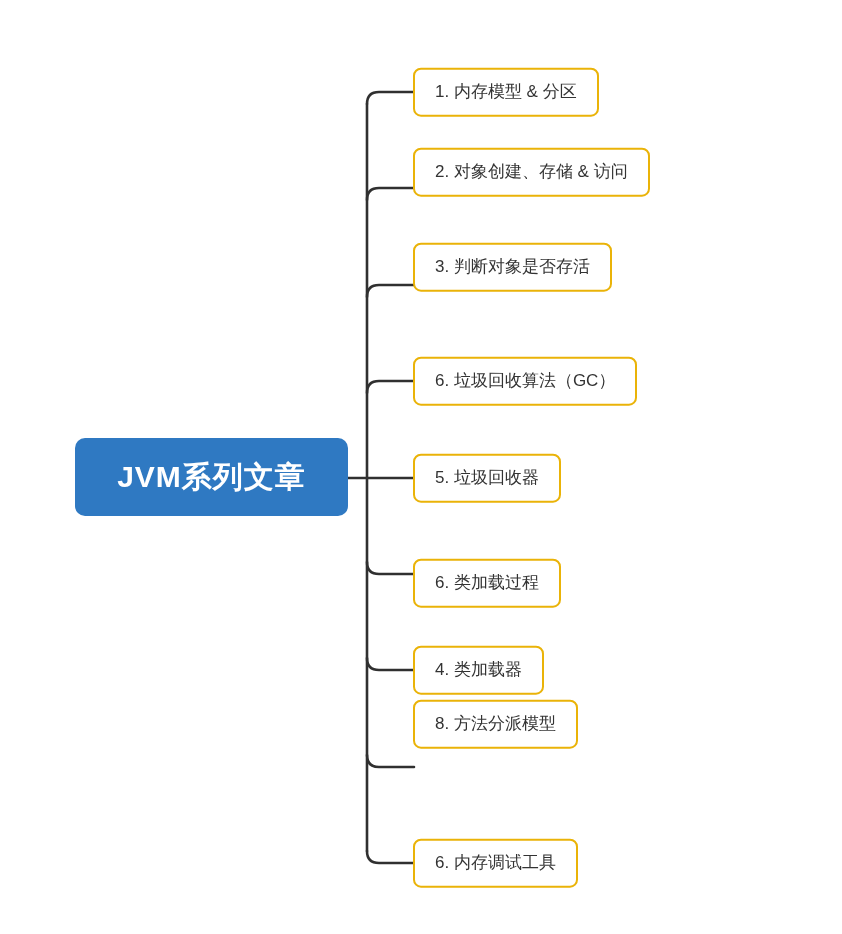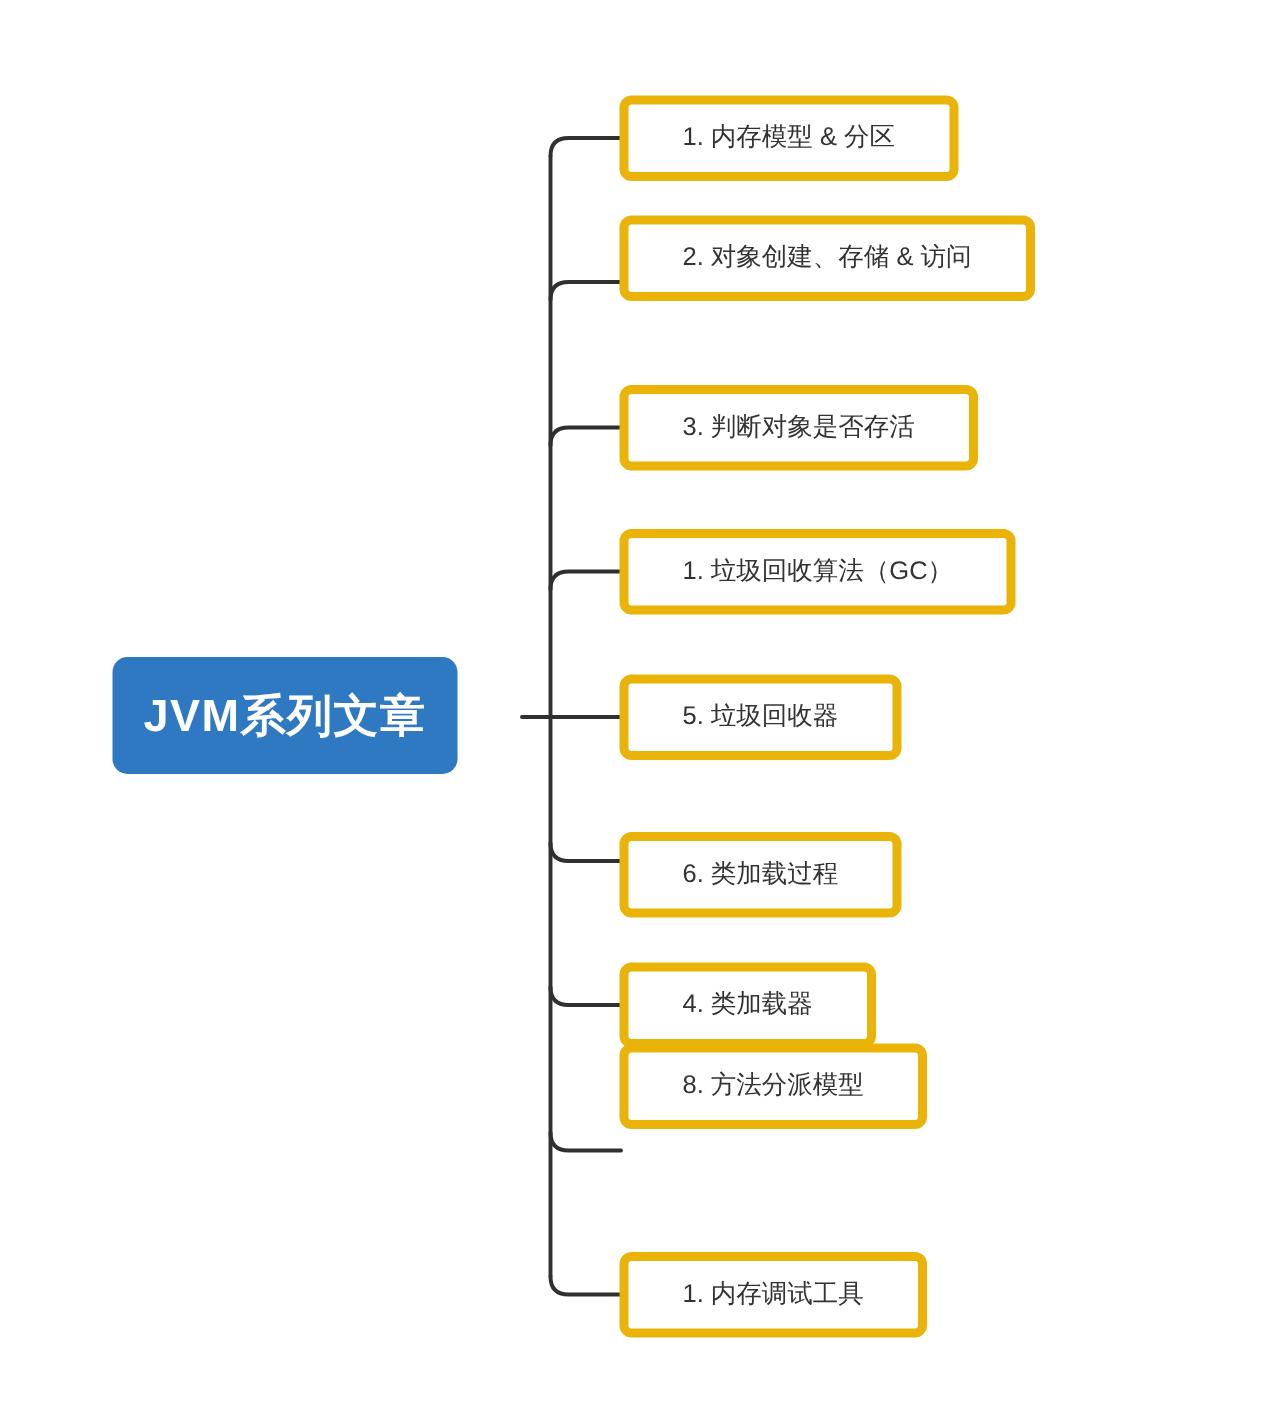--- a/index.html
+++ b/index.html
@@ -26,42 +26,42 @@
     fill: none;
     stroke: #303030;
     stroke-width: 2.6;
     stroke-linecap: round;
   }
   .root-node {
     position: absolute;
     left: 75px;
     top: 477px;
     transform: translateY(-50%);
-    width: 230px;
+    width: 273px;
     height: 78px;
     background: #2F79C2;
     border-radius: 10px;
     color: #ffffff;
     font-size: 30px;
     font-weight: bold;
     letter-spacing: 1px;
     display: flex;
     align-items: center;
     justify-content: center;
     box-sizing: border-box;
     cursor: pointer;
   }
   .child-node {
     position: absolute;
     left: 413px;
     transform: translateY(-50%);
     background: #ffffff;
-    border: 6px solid #eab308;
+    border: 2px solid #eab308;
     border-radius: 8px;
-    padding: 10px 36px;
+    padding: 10px 20px;
     font-size: 17px;
     line-height: 1.45;
     color: #333333;
     white-space: nowrap;
     box-sizing: border-box;
     cursor: pointer;
   }
 </style>
 </head>
 <body>
@@ -84,35 +84,35 @@
   <div class="root-node">
     <span>JVM系列文章</span>
   </div>
 
   <div class="child-node" style="top:92px">
     <span>1. 内存模型 &amp; 分区</span>
   </div>
   <div class="child-node" style="top:172px">
     <span>2. 对象创建、存储 &amp; 访问</span>
   </div>
-  <div class="child-node" style="top:285px">
+  <div class="child-node" style="top:267px">
     <span>3. 判断对象是否存活</span>
   </div>
   <div class="child-node" style="top:381px">
-    <span>1. 垃圾回收算法（GC）</span>
+    <span>6. 垃圾回收算法（GC）</span>
   </div>
   <div class="child-node" style="top:478px">
     <span>5. 垃圾回收器</span>
   </div>
   <div class="child-node" style="top:583px">
     <span>6. 类加载过程</span>
   </div>
   <div class="child-node" style="top:670px">
     <span>4. 类加载器</span>
   </div>
   <div class="child-node" style="top:724px">
     <span>8. 方法分派模型</span>
   </div>
   <div class="child-node" style="top:863px">
-    <span>1. 内存调试工具</span>
+    <span>6. 内存调试工具</span>
   </div>
 
 </div>
 
 </body></html>

